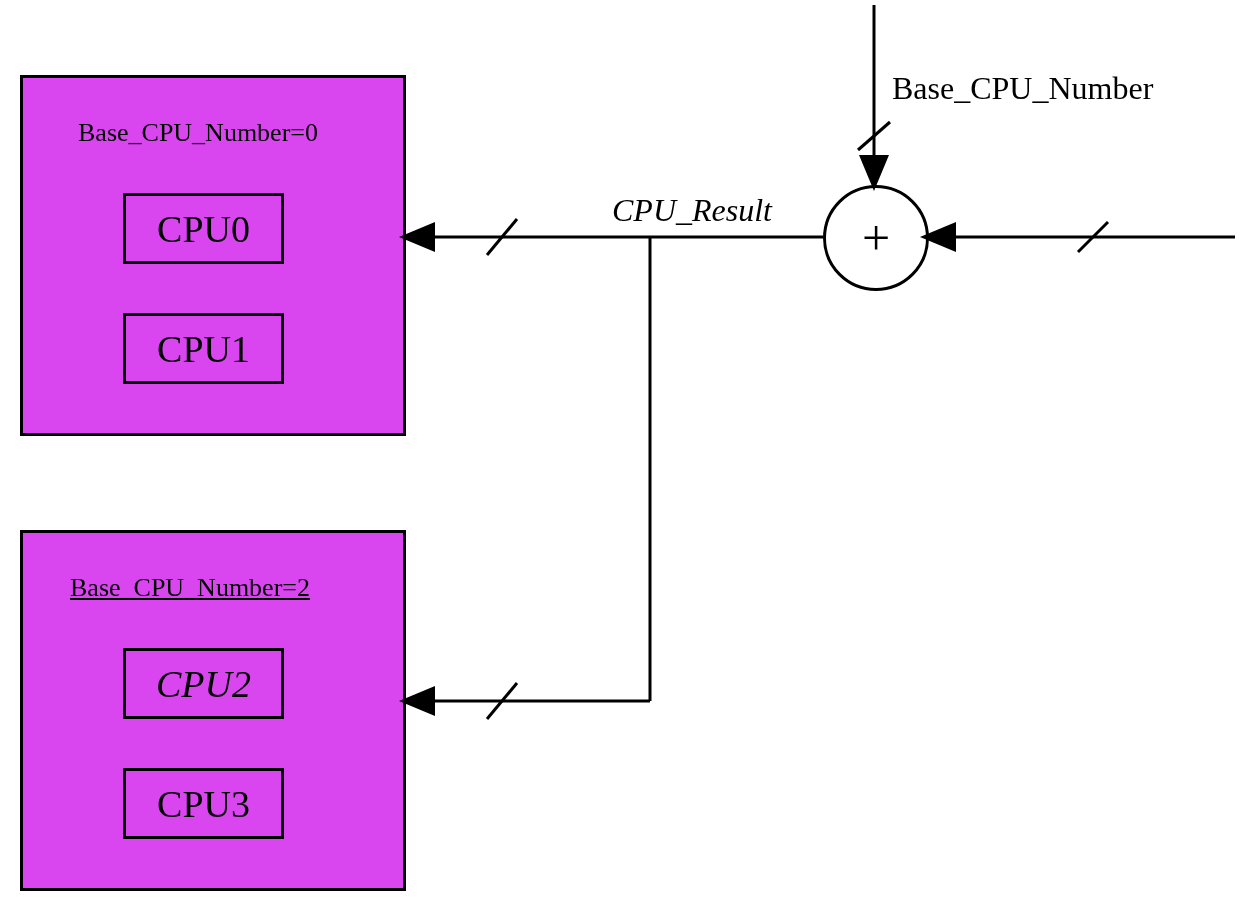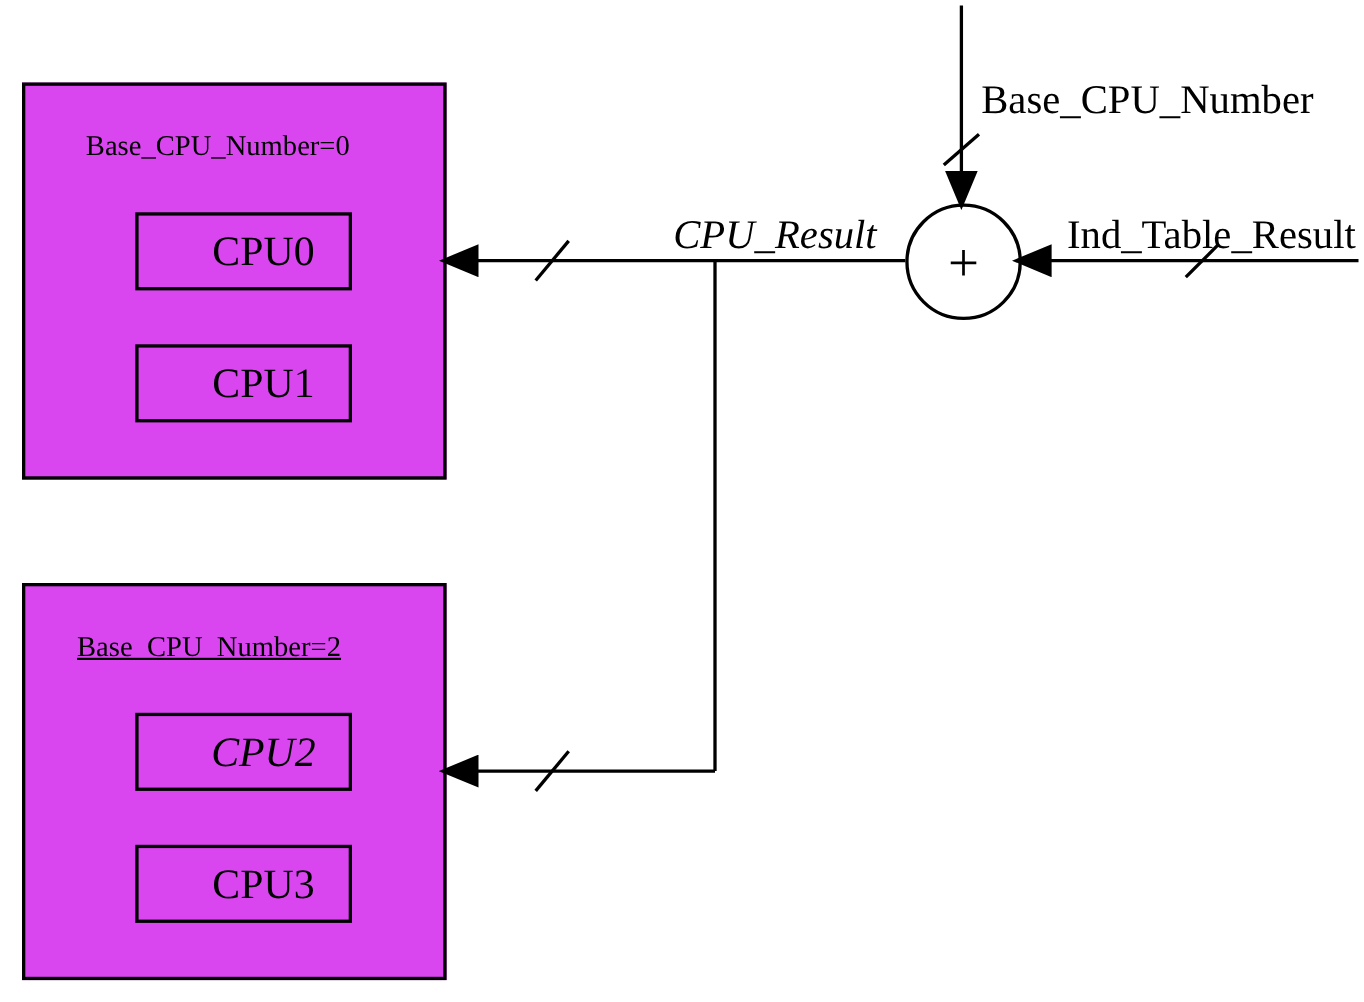--- a/index.html
+++ b/index.html
@@ -25,35 +25,34 @@
     }
     .cpu-box {
       position: absolute;
       border: 3px solid black;
       text-align: center;
       font-size: 38px;
       font-weight: normal;
       display: flex;
       align-items: center;
       justify-content: center;
-      padding-left: 36px;
     }
     .adder-circle {
       position: absolute;
       border: 3px solid black;
       border-radius: 50%;
       display: flex;
       align-items: center;
       justify-content: center;
       font-size: 50px;
       font-weight: normal;
     }
     .signal-label {
       position: absolute;
-      font-size: 37px;
+      font-size: 32px;
     }
     svg.wires {
       position: absolute;
       top: 0;
       left: 0;
       width: 1240px;
       height: 911px;
       pointer-events: none;
     }
   </style>
@@ -71,21 +70,20 @@
   <div class="cpu-group" style="left:20px; top:530px; width:380px; height:355px;">
     <div class="cpu-group-label" style="left:47px; top:40px;text-decoration:underline;">Base_CPU_Number=2</div>
     <div class="cpu-box" style="left:100px; top:115px; width:155px; height:65px;font-style:italic;">CPU2</div>
     <div class="cpu-box" style="left:100px; top:235px; width:155px; height:65px;">CPU3</div>
   </div>
 
   <div class="adder-circle" style="left:823px; top:185px; width:100px; height:100px;">+</div>
 
   <div class="signal-label" style="left:892px; top:70px;">Base_CPU_Number</div>
   <div class="signal-label" style="left:612px; top:192px;font-style:italic;">CPU_Result</div>
-  <div class="signal-label" style="left:970px; top:192px;">Ind_Table_Result</div>
 
   <svg class="wires">
     <defs>
       <marker id="arrowhead" markerWidth="12" markerHeight="10" refX="10" refY="5" orient="auto">
         <polygon points="0 0, 12 5, 0 10" fill="black"></polygon>
       </marker>
     </defs>
 
     <line x1="874" y1="5" x2="874" y2="185" stroke="black" stroke-width="3" marker-end="url(#arrowhead)"></line>
 

